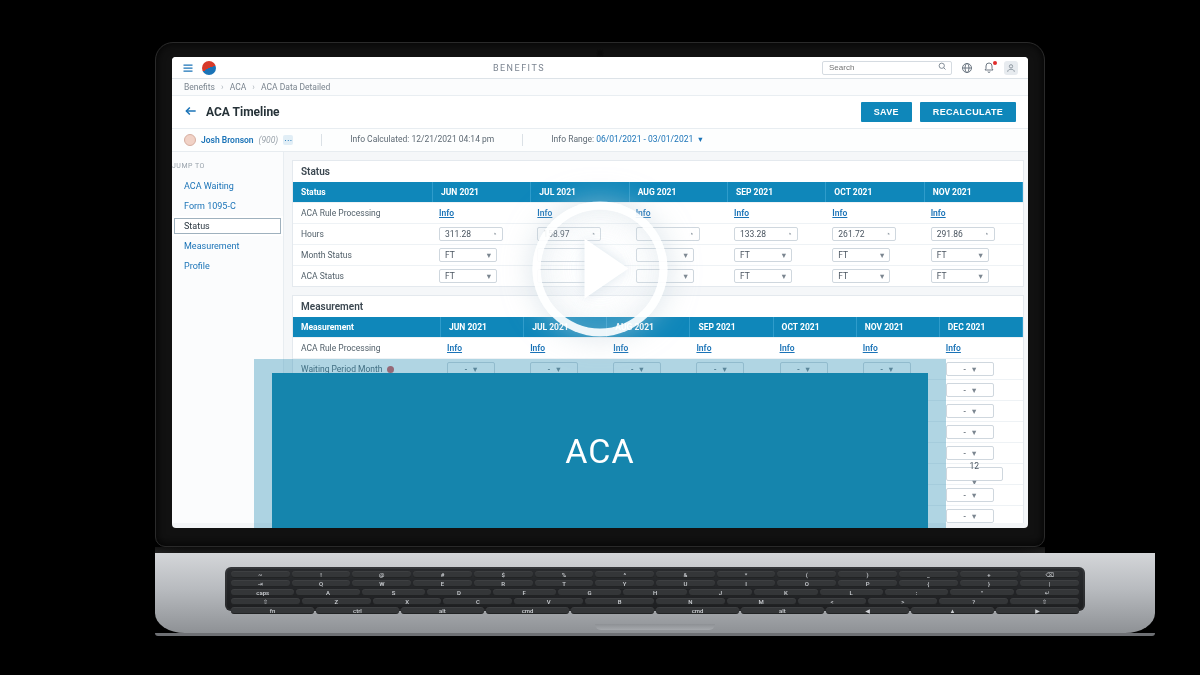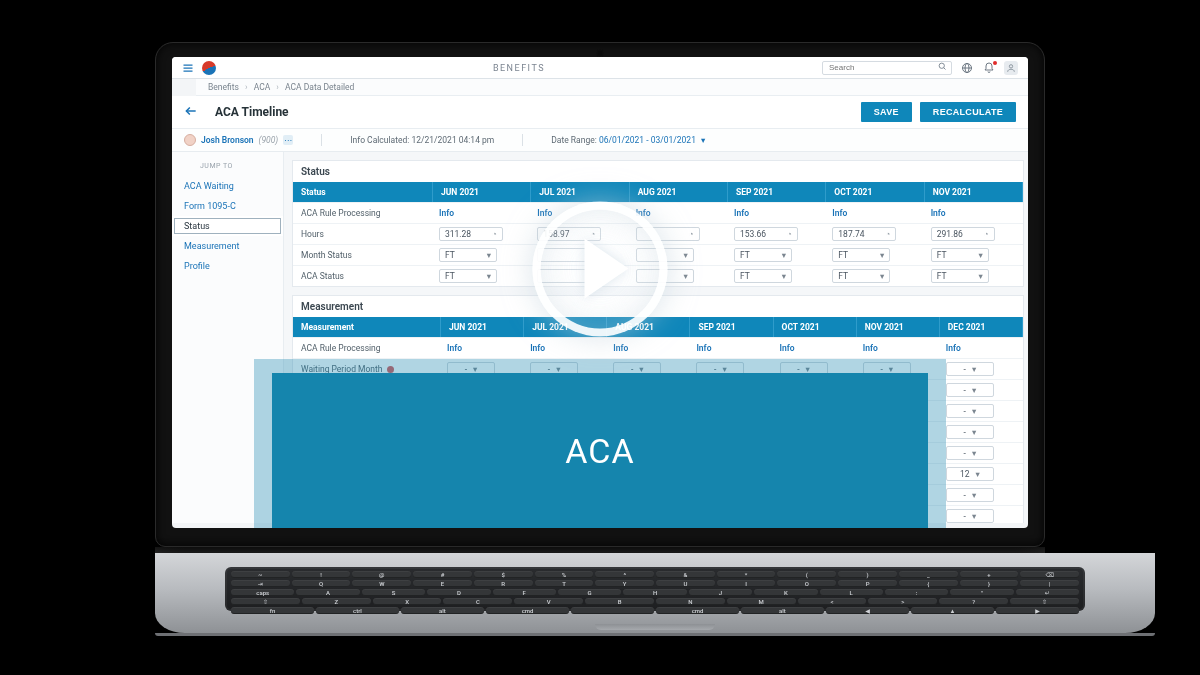--- a/index.html
+++ b/index.html
@@ -25,58 +25,58 @@
   .menu-icon { color:#1a73b7; cursor:pointer; }
   .menu-icon svg { display:block; }
   .logo { width:14px; height:14px; border-radius:50%; background:conic-gradient(#d63a2a 0 70deg,#1a73b7 70deg 240deg,#d63a2a 240deg 360deg); }
   .topbar .title { flex:1; text-align:center; font-size:9px; letter-spacing:1.5px; color:#7c8591; }
   .search { display:flex; align-items:center; gap:4px; width:130px; height:14px; border:1px solid #d5dbe1; border-radius:2px; padding:0 4px; color:#9aa3ad; }
   .search input { border:0; outline:0; font-size:8px; width:100%; color:#555; background:transparent; }
   .top-icon { color:#5e6a76; width:14px; display:inline-flex; justify-content:center; align-items:center; position:relative; }
   .bell-dot { position:absolute; top:-1px; right:-1px; width:4px; height:4px; border-radius:50%; background:#e02b2b; }
   .avatar { width:14px; height:14px; border-radius:3px; background:#e7ebef; display:flex; align-items:center; justify-content:center; color:#7f8a94; font-size:8px; }
 
-  .crumbs { padding:3px 12px; color:#7a848e; font-size:8.5px; border-bottom:1px solid #e9eef2; background:#fbfcfd;margin-left:24px; }
+  .crumbs { padding:3px 12px; color:#7a848e; font-size:8.5px; border-bottom:1px solid #e9eef2; background:#fbfcfd; }
   .crumbs .sep { margin:0 4px; color:#b0b7be; }
 
   .header { display:flex; align-items:center; justify-content:space-between; padding:6px 12px; border-bottom:1px solid #e8edf1; background:#fff; }
-  .header-left { display:flex; align-items:center; gap:17px; }
+  .header-left { display:flex; align-items:center; gap:8px; }
   .back-arrow { color:#1a73b7; cursor:pointer; }
   .page-title { font-size:12px; font-weight:700; color:#263238; }
   .btns { display:flex; gap:8px; }
   .btn { background:#0f87ba; color:#fff; border:0; padding:5px 13px; font-size:9px; font-weight:700; letter-spacing:.3px; border-radius:1px; cursor:pointer; }
 
-  .infobar { display:flex; align-items:center; gap:28px; padding:5px 12px; background:#fdfefe; border-bottom:1px solid #e7ecf0; font-size:8.5px; color:#5e6a74; }
+  .infobar { display:flex; align-items:flex-start; gap:28px; padding:5px 12px; background:#fdfefe; border-bottom:1px solid #e7ecf0; font-size:8.5px; color:#5e6a74; }
   .infobar .divider { width:1px; height:12px; background:#dbe1e6; }
   .user { display:flex; align-items:center; gap:5px; }
   .user-avatar { width:12px; height:12px; border-radius:50%; background:#f1d2c6; border:1px solid #d7afa1; }
   .user .id { color:#9aa3ab;font-style:italic; }
   .user-icon { width:10px; height:10px; border-radius:2px; background:#e1eef6; color:#1a73b7; display:inline-flex; align-items:center; justify-content:center; font-size:8px; }
   .daterange { color:#1a73b7; }
   .daterange .chev { color:#1a73b7; margin-left:3px; }
 
   .body { display:flex; height:calc(100% - 22px - 19px - 35px - 24px); background:#f5f7f9; }
   .sidebar { width:112px; padding:10px 0; border-right:1px solid #e8edf1; background:#fbfcfd; }
-  .side-title { padding:0 12px 6px 28px; font-size:7px; letter-spacing:.5px; color:#98a2ab; }
+  .side-title { padding:0 12px 6px 0; font-size:7px; letter-spacing:.5px; color:#98a2ab; }
   .side-item { padding:5px 12px; color:#1a73b7; font-size:9px; cursor:pointer; }
   .side-item.active { outline:1px solid #9fb1be; outline-offset:-3px; background:#fff; color:#2a3640; }
 
   .main { flex:1; padding:8px 4px 0 8px; overflow:hidden; }
   .panel { background:#fff; border:1px solid #e4e9ee; margin-bottom:8px; }
   .panel-title { padding:5px 8px; font-size:10px; font-weight:600; color:#3b4750; }
 
   .grid { display:grid; }
   .status-grid { grid-template-columns:140px repeat(6,1fr); }
   .meas-grid { grid-template-columns:148px repeat(7,1fr); }
   .th { background:#0f87ba; color:#fff; font-weight:700; font-size:8.5px; padding:5px 8px; border-right:1px solid #2f9ccb; }
   .th:last-child { border-right:0; }
   .row-label { padding:5px 8px; font-size:8.5px; color:#53616b; display:flex; align-items:center; }
   .cell { padding:3px 6px; display:flex; align-items:center; justify-content:flex-start; font-size:8.5px; border-top:1px solid #eef2f5; }
   .cell:first-child, .row-label { border-top:1px solid #eef2f5; }
-  .link { color:#1a73b7; font-weight:600; }
+  .link { color:#1a73b7; font-weight:600;text-decoration:underline; }
   .inp { display:flex; align-items:center; gap:4px; width:64px; height:14px; border:1px solid #cfd7de; border-radius:2px; padding:0 5px; color:#4a5560; background:#fff; font-size:8.5px; }
   .inp .clock { color:#9aa3ab; margin-left:auto; }
   .sel { width:58px; height:14px; border:1px solid #cfd7de; border-radius:2px; background:#fff; display:flex; align-items:center; justify-content:space-between; padding:0 5px; color:#4a5560; font-size:8.5px; }
   .sel .chev { color:#7b8690; }
   .dot { width:7px; height:7px; border-radius:50%; background:#d65a5a; display:inline-block; margin-left:5px; }
 
   
   .banner-wrap { position:absolute; left:100px; right:100px; bottom:0; }
   .banner-back { position:absolute; left:-18px; right:-18px; top:-14px; height:170px; background:rgba(28,134,174,.35); }
   .banner { position:relative; background:#1585ad; height:155px; display:flex; align-items:center; justify-content:center; }
@@ -169,21 +169,21 @@
               <span class="id">(900)</span>
               <span class="user-icon">⋯</span>
             </div>
             <span class="divider"></span>
             <div>
               <span>Info Calculated:</span>
               <span>12/21/2021 04:14 pm</span>
             </div>
             <span class="divider"></span>
             <div class="daterange">
-              <span style="color:#5e6a74;">Date Range:</span>
+              <span style="color:#5e6a74;">Info Range:</span>
               <span>06/01/2021 - 03/01/2021</span>
               <span class="chev">▾</span>
             </div>
           </div>
 
           <div class="body">
             <div class="sidebar">
               <div class="side-title">JUMP TO</div>
               <div id="side-items">
                   <div class="side-item">ACA Waiting</div>
@@ -238,27 +238,27 @@
                       </div>
                     </div>
                     <div class="cell">
                       <div class="inp">
                         <span></span>
                         <span class="clock">◔</span>
                       </div>
                     </div>
                     <div class="cell">
                       <div class="inp">
-                        <span>153.66</span>
+                        <span>133.28</span>
                         <span class="clock">◔</span>
                       </div>
                     </div>
                     <div class="cell">
                       <div class="inp">
-                        <span>187.74</span>
+                        <span>261.72</span>
                         <span class="clock">◔</span>
                       </div>
                     </div>
                     <div class="cell">
                       <div class="inp">
                         <span>291.86</span>
                         <span class="clock">◔</span>
                       </div>
                     </div>
                     <div class="row-label">Month Status</div>
@@ -617,21 +617,21 @@
                         <span class="chev">▾</span>
                       </div>
                     </div>
                     <div class="cell">
                       <div class="sel" style="width:48px;justify-content:center;gap:6px;">
                         <span>-</span>
                         <span class="chev">▾</span>
                       </div>
                     </div>
                     <div class="cell">
-                      <div class="sel" style="width:48px;justify-content:center;gap:6px;">
+                      <div class="sel" style="width:57px;justify-content:center;gap:6px;flex-direction:column;">
                         <span>12</span>
                         <span class="chev">▾</span>
                       </div>
                     </div>
                     <div class="row-label">Standard Stability Month</div>
                     <div class="cell">
                       <div class="sel" style="width:48px;justify-content:center;gap:6px;">
                         <span>-</span>
                         <span class="chev">▾</span>
                       </div>

